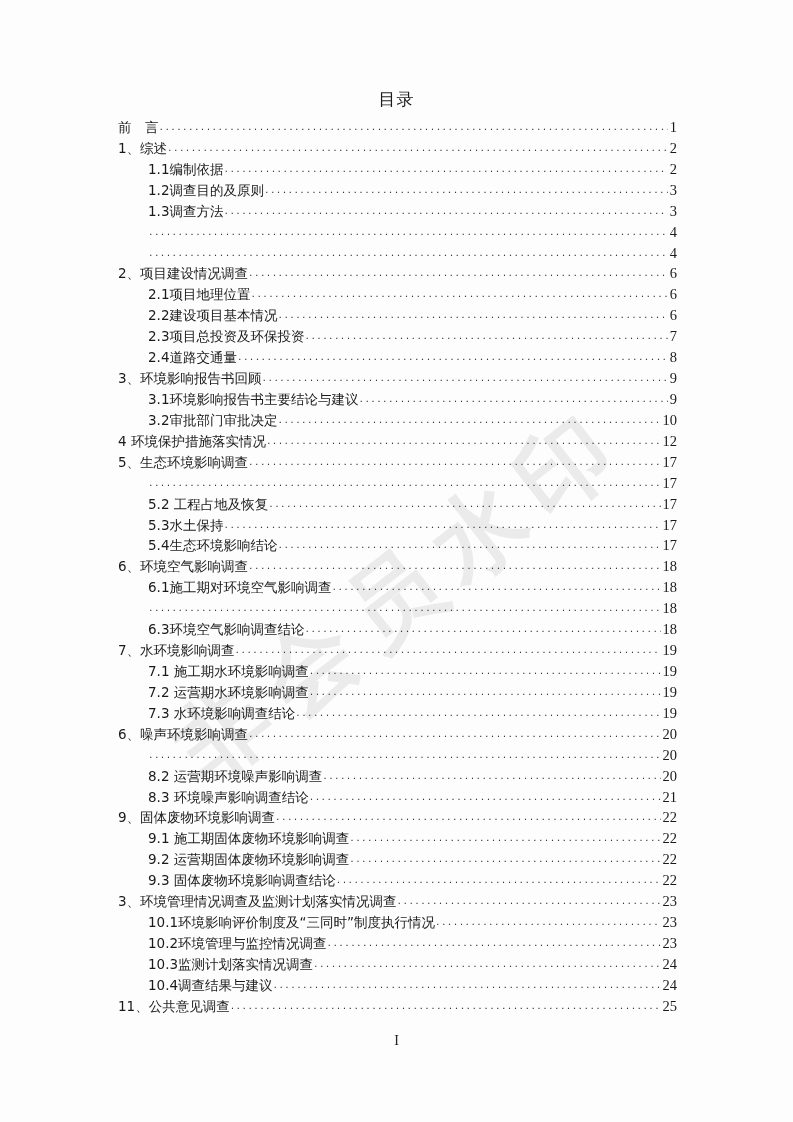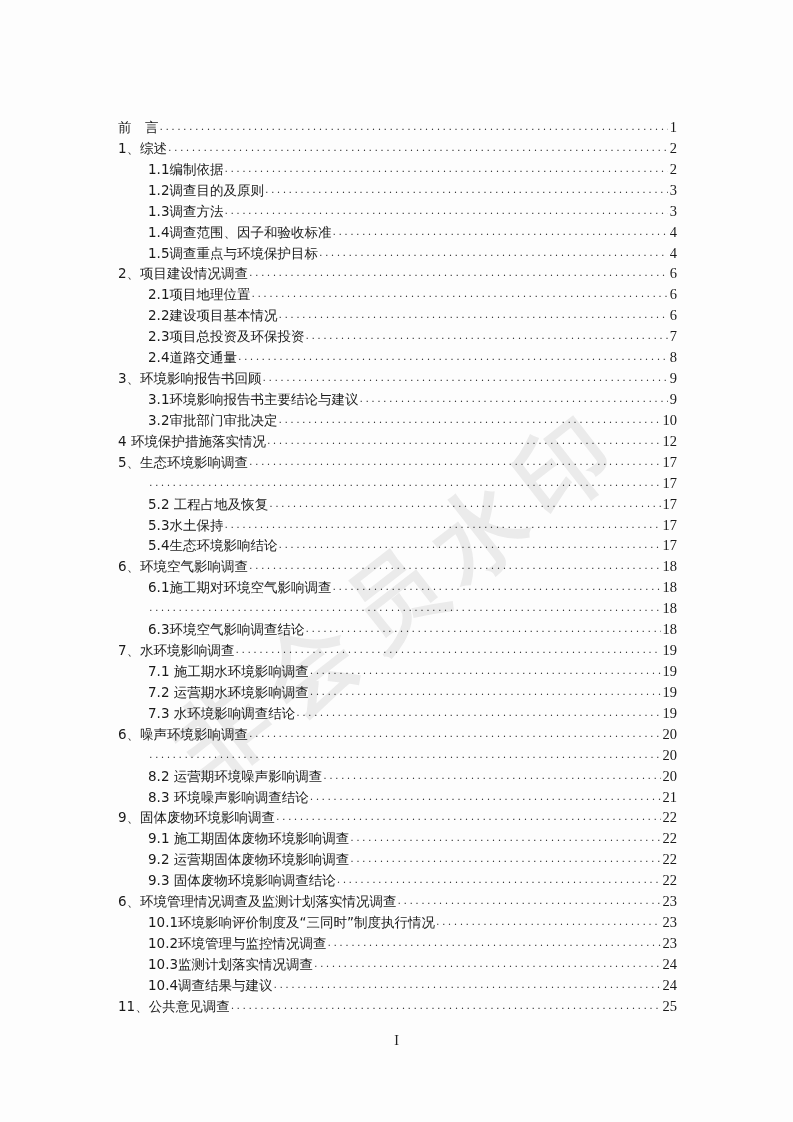--- a/index.html
+++ b/index.html
@@ -88,20 +88,21 @@
     font-family: "Liberation Serif", serif;
     color: #222;
     z-index: 2;
   }
 </style>
 </head>
 <body>
 
 <div class="page">
   <div class="watermark">非会员水印</div>
+  <div class="doc-title">目录</div>
   <div class="toc" id="toc-list">
       <div class="toc-row level-1">
     <span class="toc-label">前　言</span>
     <span class="toc-dots">............................................................................................................................................................................................................................................................................................................</span>
     <span class="toc-page">1</span>
   </div>
       <div class="toc-row level-1">
     <span class="toc-label">1、综述</span>
     <span class="toc-dots">............................................................................................................................................................................................................................................................................................................</span>
     <span class="toc-page">2</span>
@@ -115,26 +116,24 @@
     <span class="toc-label">1.2调查目的及原则</span>
     <span class="toc-dots">............................................................................................................................................................................................................................................................................................................</span>
     <span class="toc-page">3</span>
   </div>
       <div class="toc-row level-2">
     <span class="toc-label">1.3调查方法</span>
     <span class="toc-dots">............................................................................................................................................................................................................................................................................................................</span>
     <span class="toc-page">3</span>
   </div>
       <div class="toc-row level-2">
-    <span class="toc-label">1.4调查范围、因子和验收标准</span>
     <span class="toc-dots">............................................................................................................................................................................................................................................................................................................</span>
     <span class="toc-page">4</span>
   </div>
       <div class="toc-row level-2">
-    <span class="toc-label">1.5调查重点与环境保护目标</span>
     <span class="toc-dots">............................................................................................................................................................................................................................................................................................................</span>
     <span class="toc-page">4</span>
   </div>
       <div class="toc-row level-1">
     <span class="toc-label">2、项目建设情况调查</span>
     <span class="toc-dots">............................................................................................................................................................................................................................................................................................................</span>
     <span class="toc-page">6</span>
   </div>
       <div class="toc-row level-2">
     <span class="toc-label">2.1项目地理位置</span>
@@ -272,21 +271,21 @@
     <span class="toc-label">9.2 运营期固体废物环境影响调查</span>
     <span class="toc-dots">............................................................................................................................................................................................................................................................................................................</span>
     <span class="toc-page">22</span>
   </div>
       <div class="toc-row level-2">
     <span class="toc-label">9.3 固体废物环境影响调查结论</span>
     <span class="toc-dots">............................................................................................................................................................................................................................................................................................................</span>
     <span class="toc-page">22</span>
   </div>
       <div class="toc-row level-1">
-    <span class="toc-label">6、环境管理情况调查及监测计划落实情况调查</span>
+    <span class="toc-label">3、环境管理情况调查及监测计划落实情况调查</span>
     <span class="toc-dots">............................................................................................................................................................................................................................................................................................................</span>
     <span class="toc-page">23</span>
   </div>
       <div class="toc-row level-2">
     <span class="toc-label">10.1环境影响评价制度及“三同时”制度执行情况</span>
     <span class="toc-dots">............................................................................................................................................................................................................................................................................................................</span>
     <span class="toc-page">23</span>
   </div>
       <div class="toc-row level-2">
     <span class="toc-label">10.2环境管理与监控情况调查</span>

